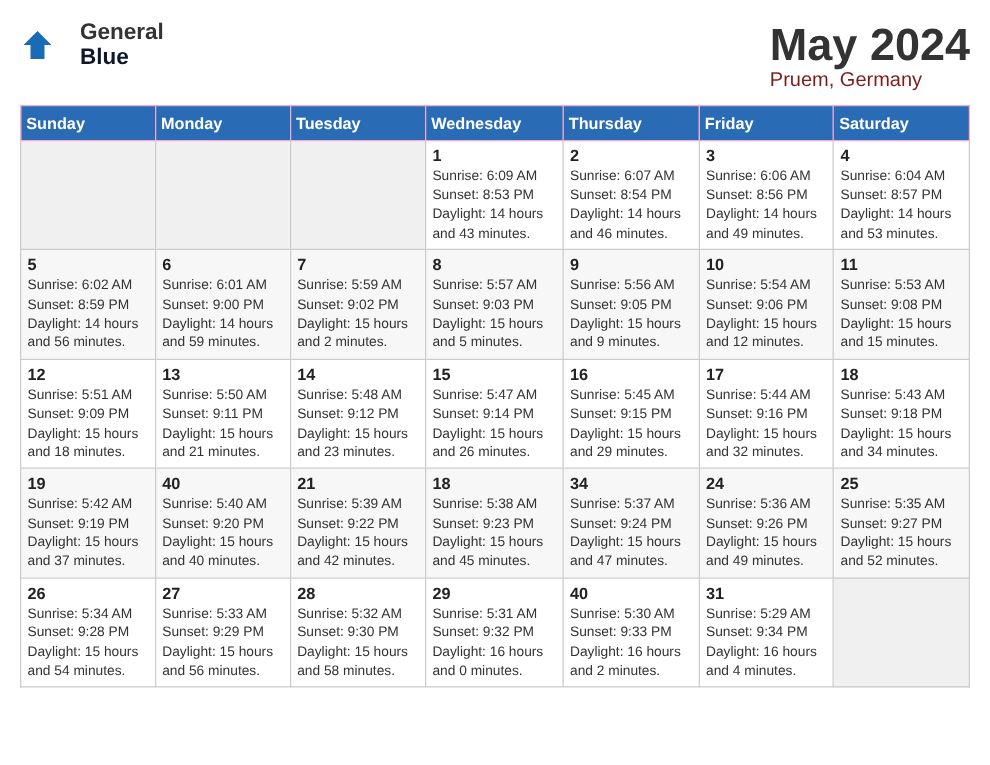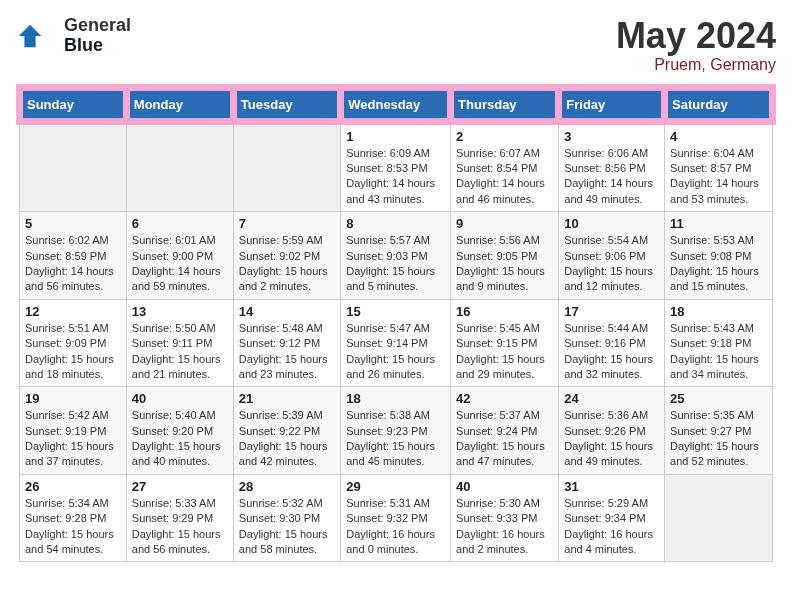--- a/index.html
+++ b/index.html
@@ -34,21 +34,20 @@
     .logo-blue {
       font-size: 18px;
       font-weight: bold;
       color: #0f172a;
     }
     .logo-icon {
       width: 28px;
       height: 28px;
     }
     .title-block {
-      text-align: right;
     }
     .calendar-title {
       font-size: 36px;
       font-weight: bold;
       color: #333;
       line-height: 1.1;
     }
     .calendar-subtitle {
       font-size: 16px;
       color: #7f1d1d;
@@ -58,21 +57,21 @@
       border-collapse: collapse;
       font-size: 11px;
     }
     .calendar th {
       background: #2a6bb5;
       color: #fff;
       padding: 6px 4px;
       text-align: left;
       font-size: 13px;
       font-weight: bold;
-      border: 7px solid #f9a8d4;
+      border: 1px solid #f9a8d4;
     }
     .calendar td {
       border: 1px solid #ccc;
       vertical-align: top;
       padding: 4px 5px;
       width: 113px;
       min-height: 80px;
       background: #fff;
     }
     .calendar td.empty {
@@ -219,21 +218,21 @@
         </td>
         <td class="alt-row">
           <span class="day-number">21</span>
           <div class="day-info">Sunrise: 5:39 AM<br>Sunset: 9:22 PM<br>Daylight: 15 hours<br>and 42 minutes.</div>
         </td>
         <td class="alt-row">
           <span class="day-number">18</span>
           <div class="day-info">Sunrise: 5:38 AM<br>Sunset: 9:23 PM<br>Daylight: 15 hours<br>and 45 minutes.</div>
         </td>
         <td class="alt-row">
-          <span class="day-number">42</span>
+          <span class="day-number">34</span>
           <div class="day-info">Sunrise: 5:37 AM<br>Sunset: 9:24 PM<br>Daylight: 15 hours<br>and 47 minutes.</div>
         </td>
         <td class="alt-row">
           <span class="day-number">24</span>
           <div class="day-info">Sunrise: 5:36 AM<br>Sunset: 9:26 PM<br>Daylight: 15 hours<br>and 49 minutes.</div>
         </td>
         <td class="alt-row">
           <span class="day-number">25</span>
           <div class="day-info">Sunrise: 5:35 AM<br>Sunset: 9:27 PM<br>Daylight: 15 hours<br>and 52 minutes.</div>
         </td>

